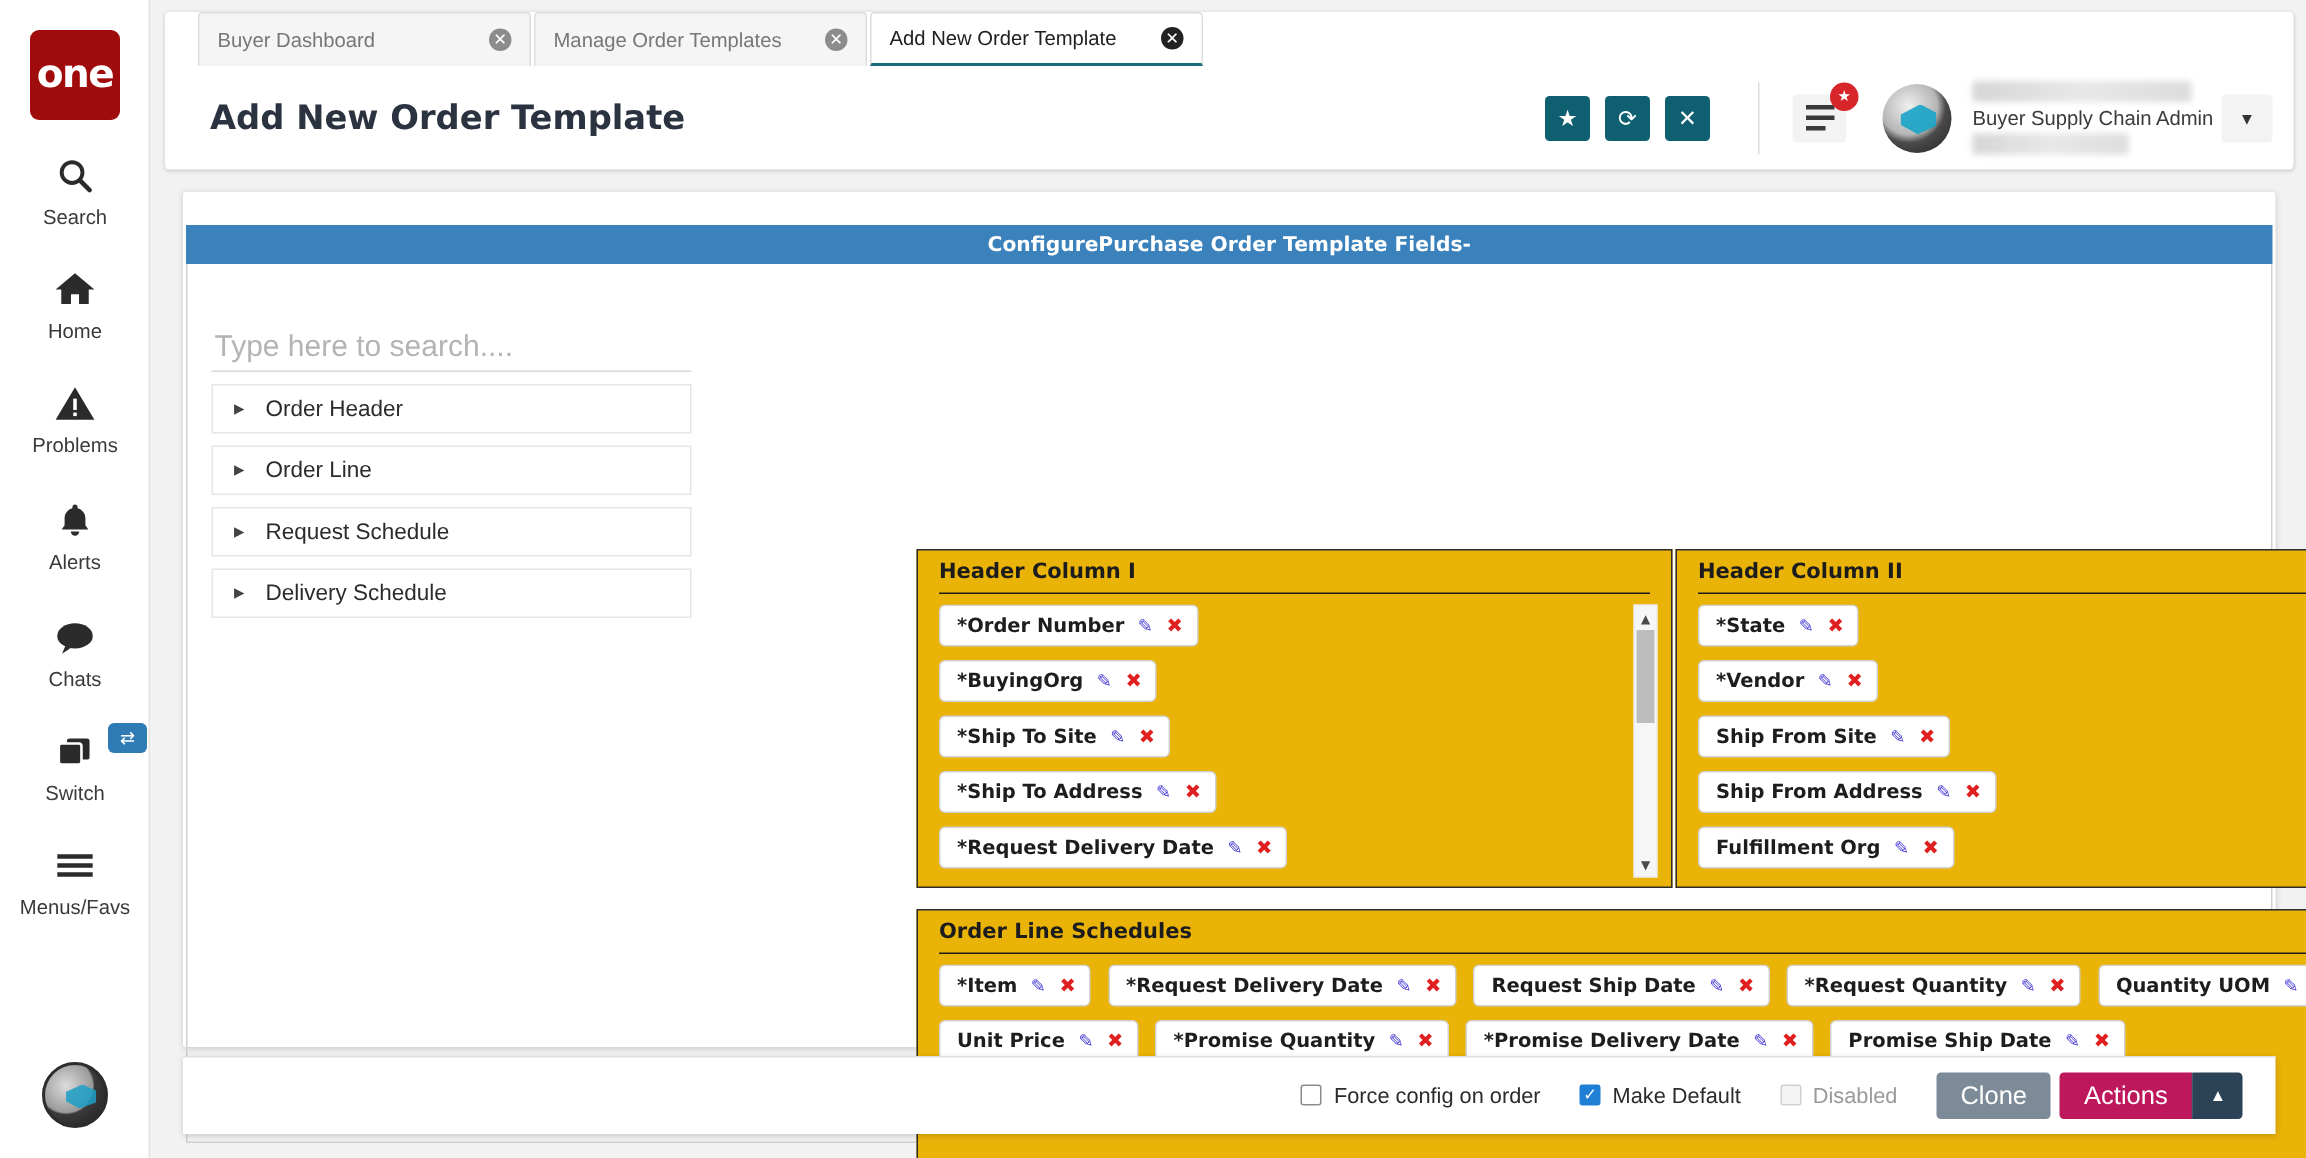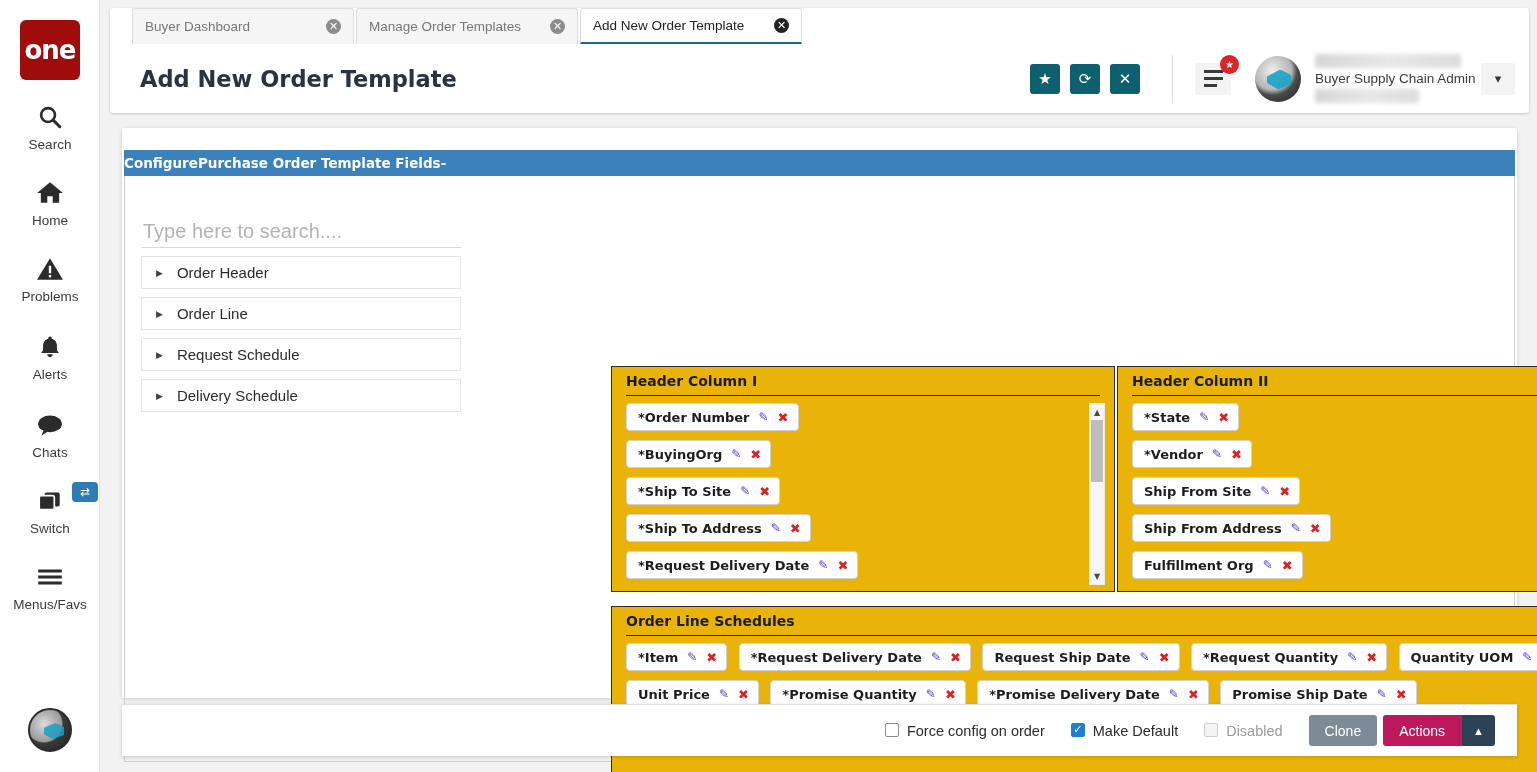--- a/index.html
+++ b/index.html
@@ -204,21 +204,21 @@
     position: absolute; left: 122px; top: 128px;
     width: 1395px; height: 570px;
     background: #ffffff;
     border-radius: 2px;
     box-shadow: 0 1px 4px rgba(0,0,0,.16);
   }
   #config-bar {
     position: absolute; left: 2px; top: 22px;
     width: 1391px; height: 26px;
     background: #3b82bd;
-    display: flex; align-items: center; justify-content: flex-start;
+    display: flex; align-items: center; justify-content: center;
   }
   #config-bar span {
     color: #ffffff; font-size: 13.5px; font-weight: 700;
     font-family: "DejaVu Sans", sans-serif;
   }
   #config-body {
     position: absolute; left: 2px; top: 48px;
     width: 1391px; height: 586px;
     border: 1px solid #cfcfcf; border-top: none;
   }
@@ -359,21 +359,21 @@
     content: "✓"; color: #fff; font-size: 11px; line-height: 1;
     font-family: "DejaVu Sans", sans-serif;
   }
   .cbx.muted { border-color: #cfcfcf; background: #f4f4f4; }
   .cbx-label { font-size: 14.5px; color: #2b2b2b; white-space: nowrap; }
   .cbx-wrap.muted .cbx-label { color: #9a9a9a; }
 
   .btn {
     height: 31px;
     border: none; border-radius: 3px;
-    color: #ffffff; font-size: 14px;
+    color: #ffffff; font-size: 17px;
     padding: 0 16px;
     cursor: pointer;
     font-family: "Liberation Sans", sans-serif;
   }
   #clone-btn { background: #7d8b99; margin-right: 6px; }
   #actions-group { display: flex; }
   #actions-btn {
     background: #be185d;
     border-top-right-radius: 0; border-bottom-right-radius: 0;
     border-right: 1px solid #44596d;

